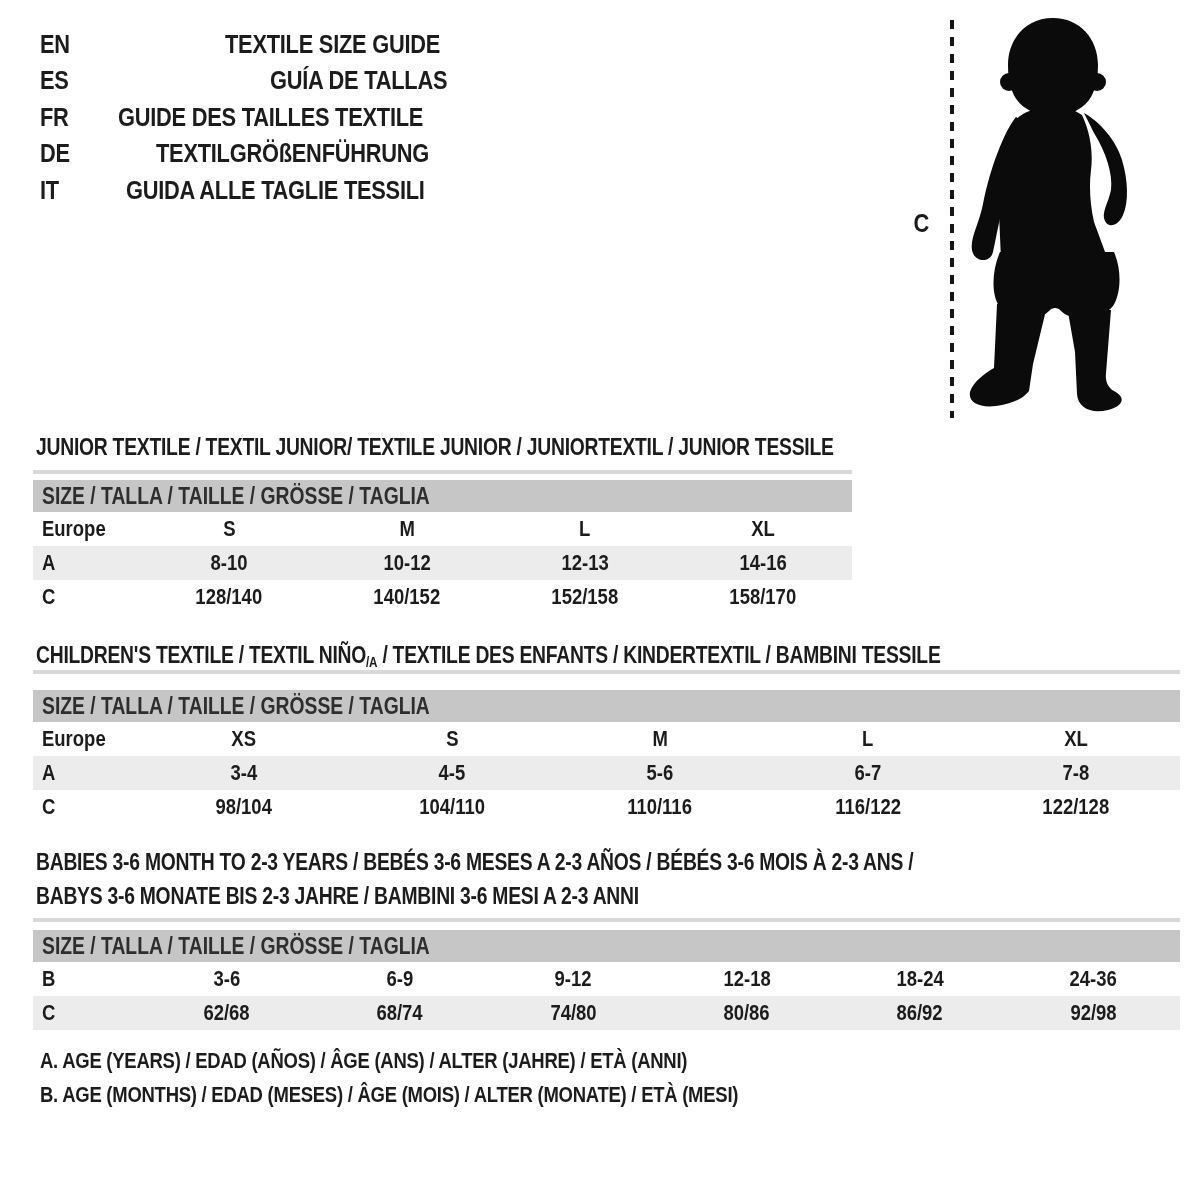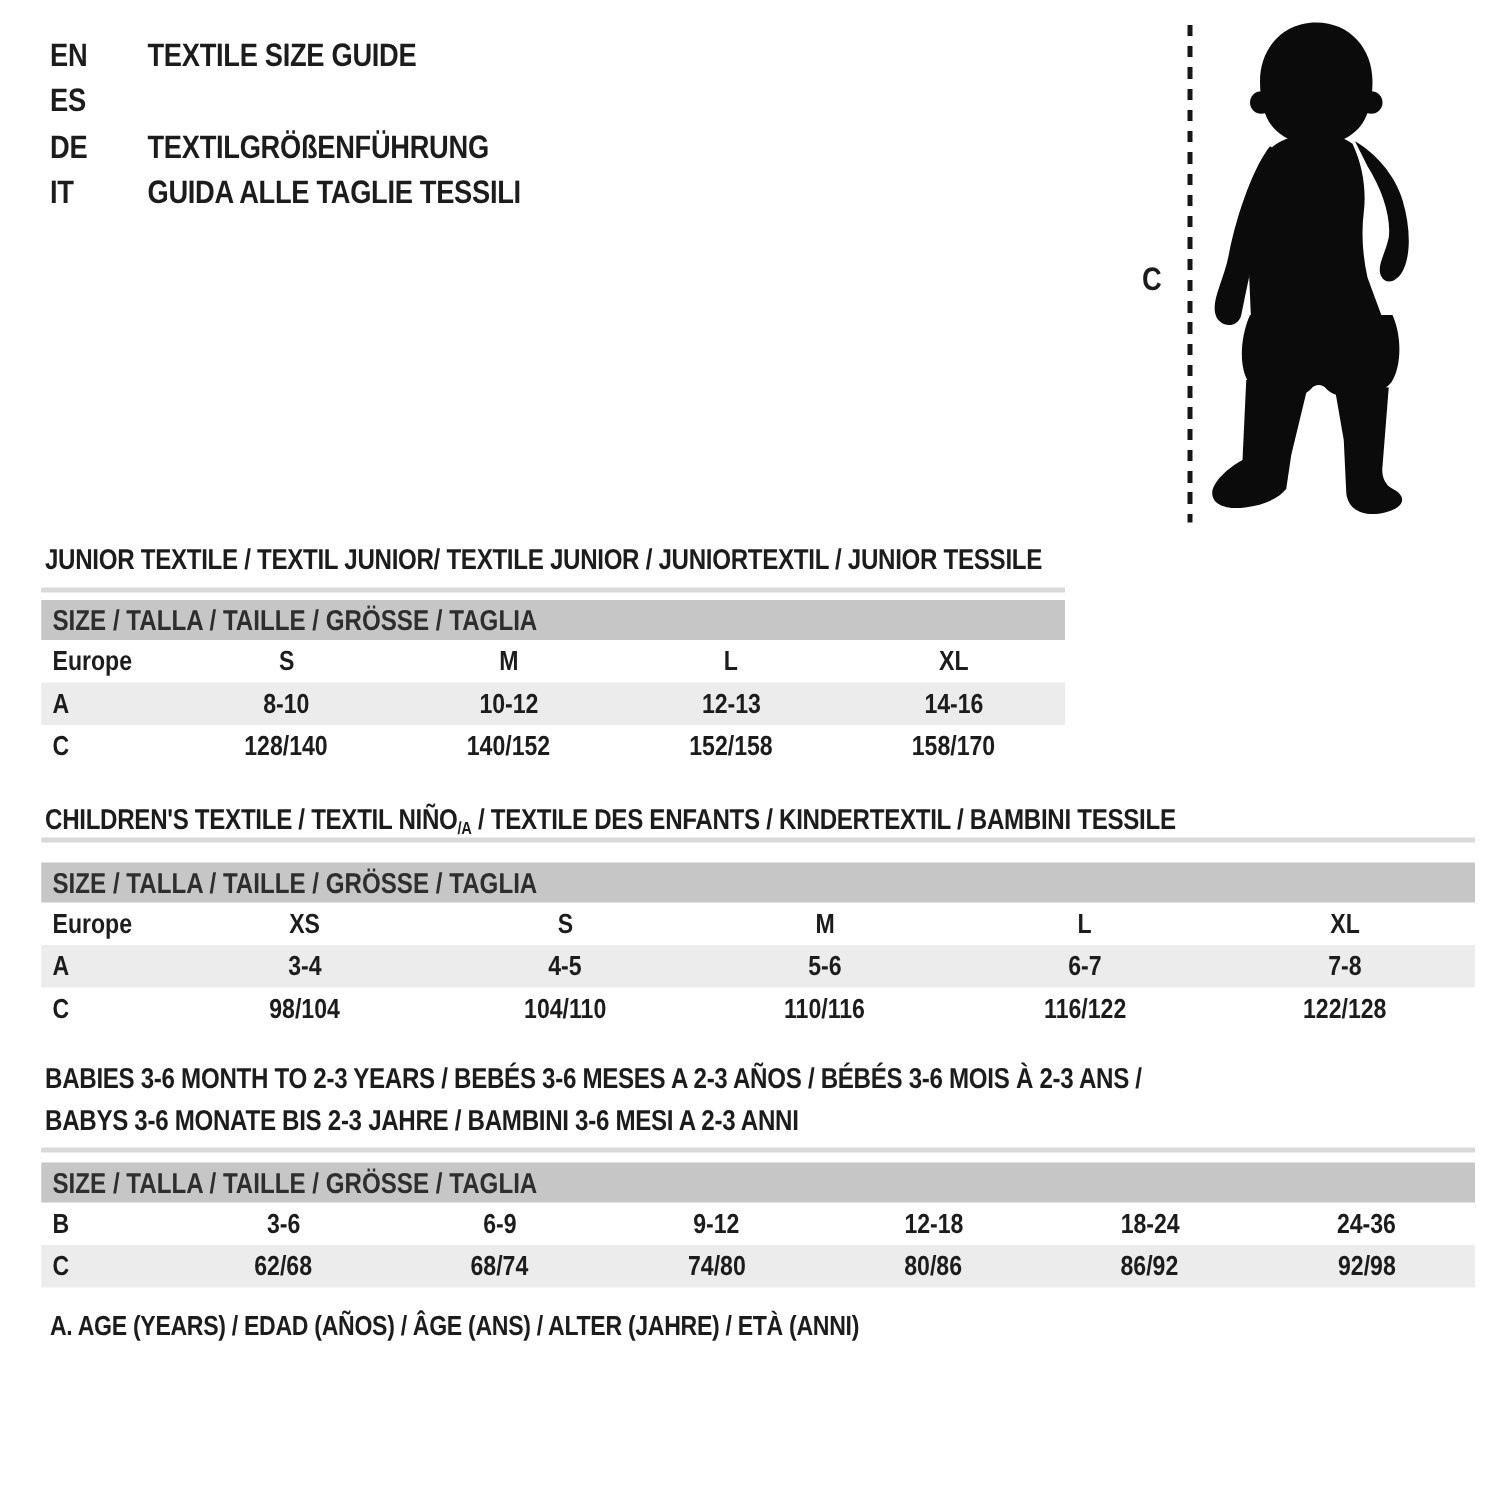--- a/index.html
+++ b/index.html
@@ -9,21 +9,21 @@
     background:#ffffff; color:#1c1c1c;
     font-family:"Liberation Sans", sans-serif;
     overflow:hidden;
     --header-bg:#c6c6c6; --header-text:#2e2e2e; --stripe:#ececec; --rule:#d9d9d9;
   }
   .cond   { display:inline-block; transform:scaleX(0.84); transform-origin:center center; white-space:nowrap; }
   .cond-l { display:inline-block; transform:scaleX(0.84); transform-origin:left center;  white-space:nowrap; }
 
   
   .lang-block { position:absolute; left:40px; top:26px; }
-  .lang-row { display:flex; align-items:center; height:36.5px; font-weight:bold; font-size:26px; letter-spacing:-0.3px; }
+  .lang-row { display:flex; align-items:center; height:36.5px; font-weight:bold; font-size:26px; letter-spacing:-0.3px;justify-content:space-between; }
   .lang-code { width:78px; }
 
   
   .measure-line { position:absolute; left:950px; top:20px; width:4px; height:398px;
     background:repeating-linear-gradient(to bottom, #161616 0px, #161616 9px, transparent 9px, transparent 17px); }
   .measure-label { position:absolute; left:912px; top:208px; font-weight:bold; font-size:26px; }
   .toddler { position:absolute; left:960px; top:12px; width:190px; height:410px; }
 
   
   .sec-heading { position:absolute; left:36px; margin:0; font-size:23px; font-weight:bold; letter-spacing:-0.3px; white-space:nowrap; }
@@ -55,20 +55,25 @@
 
 <div class="canvas" style="--header-bg: #c6c6c6; --header-text: #2e2e2e; --stripe: #ececec; --rule: #d9d9d9; background: rgb(255, 255, 255); color: rgb(28, 28, 28);">
 
   <div class="lang-block">
       <div class="lang-row">
         <span class="lang-code"><span class="cond-l">EN</span></span>
         <span><span class="cond-l">TEXTILE SIZE GUIDE</span></span>
       </div>
       <div class="lang-row">
         <span class="lang-code"><span class="cond-l">ES</span></span>
+        <span><span class="cond-l">GUÍA DE TALLAS</span></span>
+      </div>
+      <div class="lang-row">
+        <span class="lang-code"><span class="cond-l">FR</span></span>
+        <span><span class="cond-l">GUIDE DES TAILLES TEXTILE</span></span>
       </div>
       <div class="lang-row">
         <span class="lang-code"><span class="cond-l">DE</span></span>
         <span><span class="cond-l">TEXTILGRÖßENFÜHRUNG</span></span>
       </div>
       <div class="lang-row">
         <span class="lang-code"><span class="cond-l">IT</span></span>
         <span><span class="cond-l">GUIDA ALLE TAGLIE TESSILI</span></span>
       </div>
     </div>
@@ -174,15 +179,16 @@
         <div class="cell-data"><span class="cond">68/74</span></div>
         <div class="cell-data"><span class="cond">74/80</span></div>
         <div class="cell-data"><span class="cond">80/86</span></div>
         <div class="cell-data"><span class="cond">86/92</span></div>
         <div class="cell-data"><span class="cond">92/98</span></div>
       </div>
     </div>
 
   <div class="footnotes">
     <div><span class="cond-l">A. AGE (YEARS) / EDAD (AÑOS) / ÂGE (ANS) / ALTER (JAHRE) / ETÀ (ANNI)</span></div>
+    <div><span class="cond-l">B. AGE (MONTHS) / EDAD (MESES) / ÂGE (MOIS) / ALTER (MONATE) / ETÀ (MESI)</span></div>
   </div>
 
 </div>
 
 </body></html>

